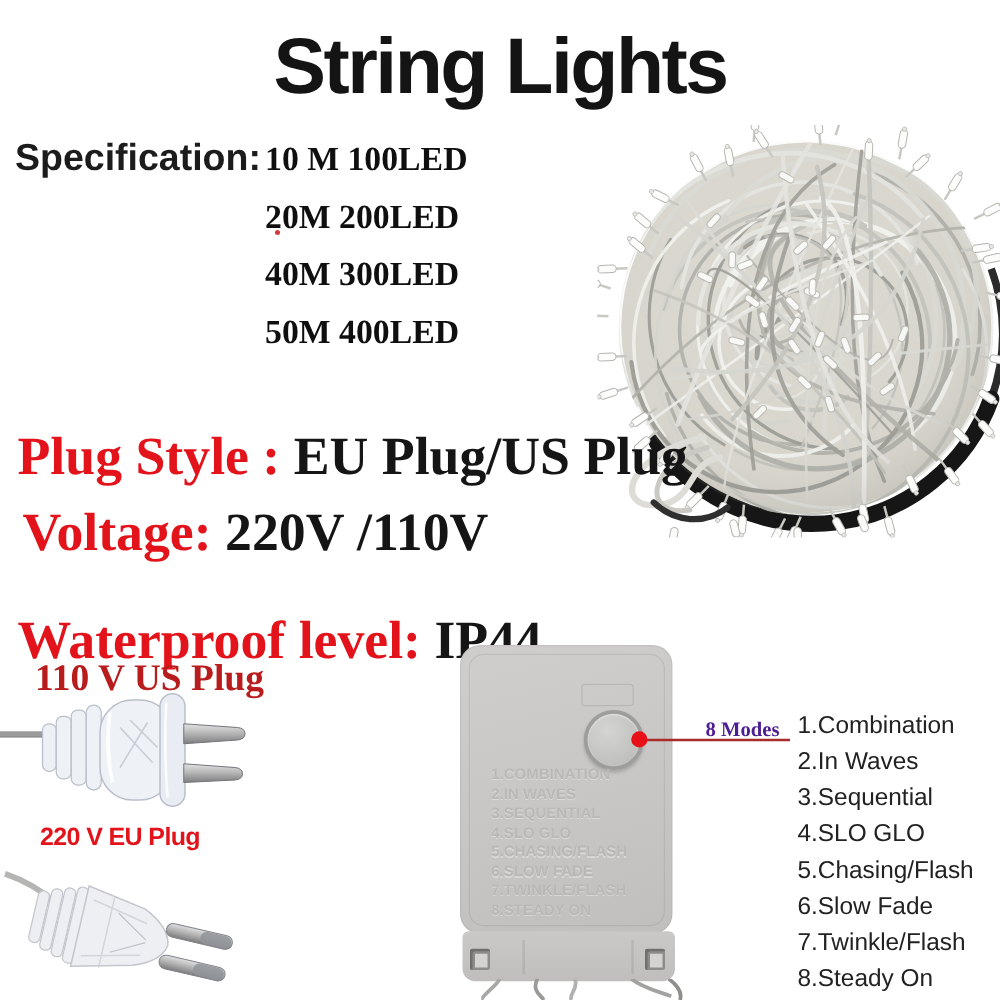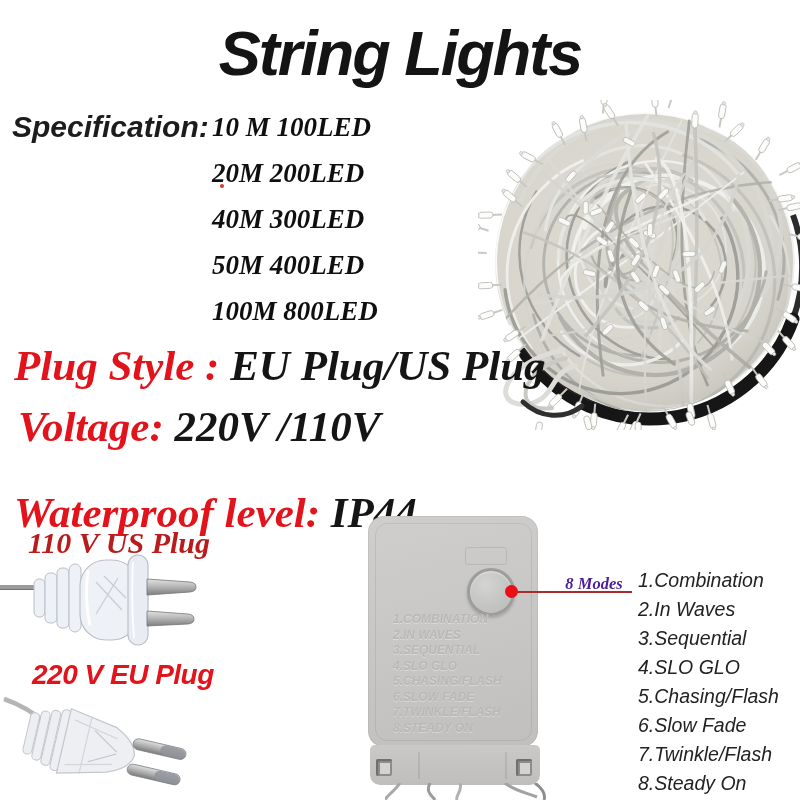--- a/index.html
+++ b/index.html
@@ -1,37 +1,37 @@
 <!DOCTYPE html>
 <html><head>
 <meta charset="utf-8">
 <style>
   html,body{margin:0;padding:0;background:#ffffff;}
   .canvas{position:relative;width:800px;height:800px;background:#ffffff;overflow:hidden;
-          font-family:"Liberation Sans",sans-serif;font-style:italic;}
+          font-family:"Liberation Sans",sans-serif;}
   .abs{position:absolute;}
 
   .title{top:20px;left:0;width:100%;text-align:center;font-size:63px;font-weight:bold;
          color:#141414;letter-spacing:-2px;line-height:1.05;}
 
   .spec-label{left:12px;top:110px;font-size:30px;font-weight:bold;color:#1c1c1c;}
   .spec-list{left:212px;top:112px;width:196px;text-align:left;
              font-family:"Liberation Serif",serif;font-weight:bold;font-size:27px;color:#0f0f0f;}
   .spec-list > div{margin-bottom:15px;white-space:nowrap;}
 
   .attr-line{font-family:"Liberation Serif",serif;font-weight:bold;font-size:43px;white-space:nowrap;}
   .attr-label{color:#e2131b;}
   .attr-value{color:#151515;}
   #attr-plug{left:14px;top:341px;}
   #attr-voltage{left:18px;top:402px;}
   #attr-water{left:14px;top:452px;margin-top:36px;}
 
   .controller-title{left:493px;top:457px;font-size:38px;font-weight:bold;color:#e8151d;letter-spacing:-0.5px;}
   .us-label{left:28px;top:526px;font-family:"Liberation Serif",serif;font-weight:bold;font-size:30px;color:#b91c1c;}
-  .eu-label{left:32px;top:659px;font-size:28px;font-weight:bold;color:#e2131b;letter-spacing:-0.5px;}
+  .eu-label{left:32px;top:659px;font-size:20px;font-weight:bold;color:#e2131b;letter-spacing:-0.5px;}
 
   .mode-heading{left:655px;top:519px;font-size:33px;color:#1a1a1a;}
   .mode-list{left:638px;top:566px;font-size:19.5px;color:#222222;}
   .mode-list > div{height:29px;line-height:29px;white-space:nowrap;}
 
   .callout-text{left:556px;top:574px;width:76px;text-align:center;
                 font-family:"Liberation Serif",serif;font-weight:bold;font-size:16.5px;color:#4c1d95;}
   .callout-line{left:513px;top:591px;width:119px;height:2px;background:#a82c2c;}
   .callout-dot{left:505px;top:585px;width:13px;height:13px;border-radius:50%;background:#e80f16;}
 
@@ -63,21 +63,20 @@
 <div class="canvas">
 
   <div class="abs title">String Lights</div>
 
   <div class="abs spec-label">Specification:</div>
   <div class="abs spec-list">
     <div>10 M 100LED</div>
     <div>20M 200LED</div>
     <div>40M 300LED</div>
     <div>50M 400LED</div>
-    <div>100M 800LED</div>
   </div>
   <div class="abs artifact-dot"></div>
 
   <svg class="abs" id="coil" style="left:478px;top:100px;" width="325" height="330" viewBox="0 0 325 330">
     <defs>
       <clipPath id="ballclip">
           <circle cx="167" cy="162" r="150"></circle>
         </clipPath>
       <radialGradient id="shadeg" cx="45%" cy="40%" r="65%">
         <stop offset="0%" stop-color="#ffffff" stop-opacity="0"></stop>

